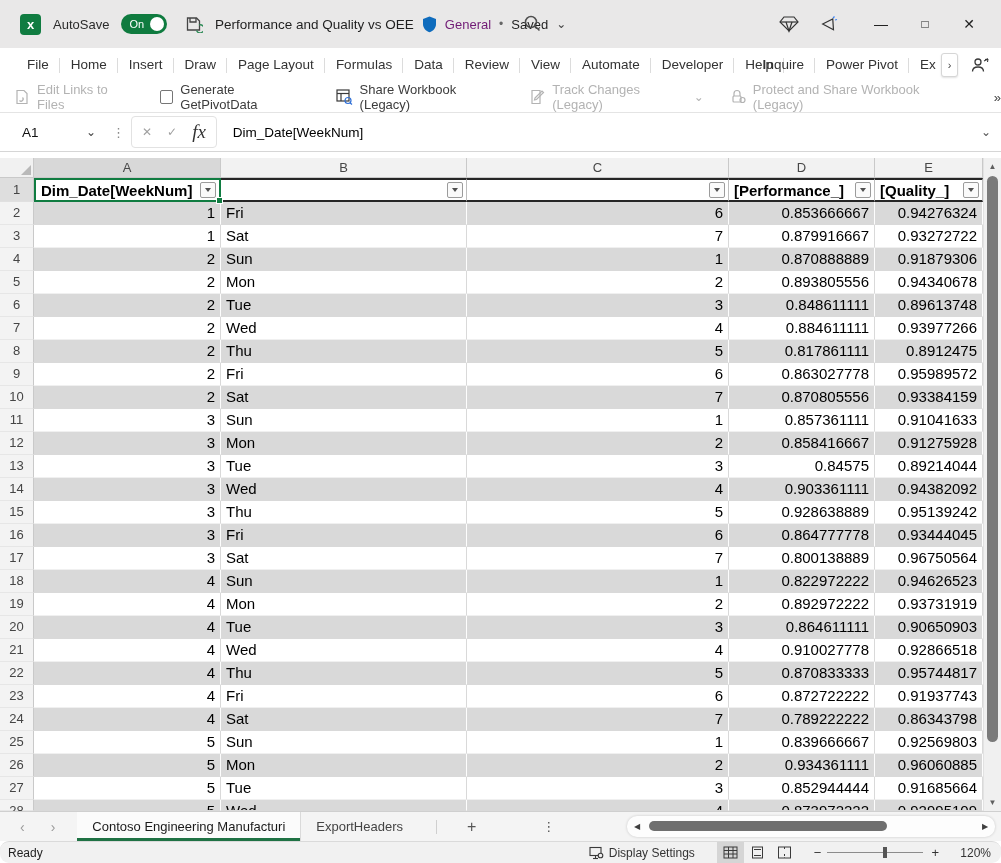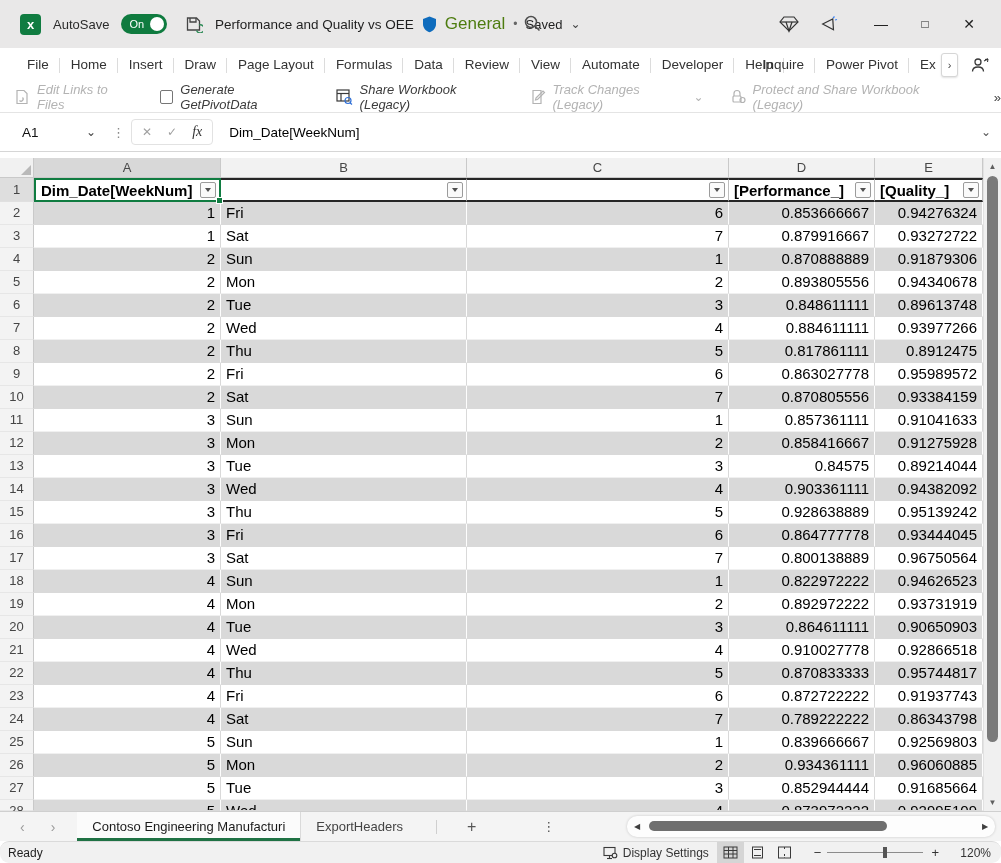--- a/index.html
+++ b/index.html
@@ -11,53 +11,53 @@
   .titlebar { height:48px; flex:none; background:#e9e8e8; position:relative; display:flex; align-items:center; }
   .tb-left { display:flex; align-items:center; margin-left:20px; gap:12px; }
   .excel-logo { width:21px; height:21px; background:#107C41; border-radius:4px; color:#fff; font-weight:bold; font-size:13px; display:flex; align-items:center; justify-content:center; }
   .autosave-label { font-size:13px; color:#2b2b2b; }
   .toggle { width:46px; height:20px; background:#0f7b3f; border-radius:10px; position:relative; display:flex; align-items:center; }
   .toggle .on-text { color:#fff; font-size:11px; margin-left:8px; }
   .toggle .knob { position:absolute; right:3px; top:3px; width:14px; height:14px; border-radius:50%; background:#fff; }
   .save-ico { margin-left:6px; }
   .title-group { position:absolute; left:215px; top:0; height:48px; display:flex; align-items:center; gap:8px; }
   .doc-title { font-size:13.5px; color:#1f1f1f; }
-  .sens-label { font-size:17px; color:#4d7c0f; }
+  .sens-label { font-size:13px; color:#701a75; }
   .dot-sep { color:#666; font-size:12px; }
   .save-status { font-size:13px; color:#1f1f1f; }
   .chev { color:#444; font-size:12px; line-height:10px; }
   .search-btn { position:absolute; left:523px; top:14px; }
   .tb-right { position:absolute; right:10px; top:0; height:48px; display:flex; align-items:center; }
   .tb-ico-btn { width:40px; text-align:center; }
   .win-btn { width:44px; height:48px; display:flex; align-items:center; justify-content:center; font-size:14px; color:#222; }
   .win-max { font-size:12px; }
 
   
   .menubar { height:34px; flex:none; background:#fff; display:flex; align-items:center; position:relative; padding-left:16px; }
   .menu-tab { padding:0 11px; font-size:13.5px; color:#333; position:relative; height:22px; line-height:22px; }
   .menu-tab::after { content:""; position:absolute; right:0; top:4px; height:15px; width:1px; background:#dcdcdc; }
   .menu-right { position:absolute; right:10px; top:0; height:34px; display:flex; align-items:center; }
   .menu-right .menu-tab:last-of-type { padding-right:4px; }
   .menu-right .menu-tab.truncated { max-width:32px; overflow:hidden; white-space:nowrap; }
   .menu-right .menu-tab.truncated::after { display:none; }
   .tab-scroll-btn { width:17px; height:24px; background:#fff; border:1px solid #d6d6d6; border-radius:3px; box-shadow:0 1px 2px rgba(0,0,0,.12); font-size:11px; color:#444; display:flex; align-items:center; justify-content:center; margin-right:12px; }
   
   .toolbar { height:31px; flex:none; background:#fff; border-bottom:1px solid #e4e4e4; display:flex; align-items:center; padding-left:14px; gap:26px; }
-  .tbar-item { display:flex; align-items:center; gap:7px; font-size:13px; color:#3c3c3c;font-style:italic; }
+  .tbar-item { display:flex; align-items:center; gap:7px; font-size:13px; color:#3c3c3c; }
   .tbar-item.disabled { color:#b3b3b3; }
   .checkbox { width:14px; height:14px; border:1px solid #767676; border-radius:2px; background:#fff; }
   .overflow-glyph { font-size:13px; color:#444; margin-left:4px; }
 
   
   .formulabar { height:39px; flex:none; background:#fff; border-bottom:1px solid #d6d6d6; display:flex; align-items:center; position:relative; }
   .name-box { width:96px; margin-left:10px; display:flex; align-items:center; justify-content:space-between; padding:0 10px 0 12px; font-size:13.5px; color:#111; }
   .fb-dots { color:#8a8a8a; font-size:13px; margin:0 6px; }
   .fx-group { display:flex; align-items:center; gap:15px; border:1px solid #e2e2e2; border-radius:4px; padding:4px 10px; }
   .fb-cancel,.fb-enter { color:#a0a0a0; font-size:12px; }
-  .fb-fx { font-style:italic; font-family:"Liberation Serif",serif; font-size:14px; color:#333; }
+  .fb-fx { font-style:italic; font-family:"Liberation Serif",serif; font-size:19px; color:#333; }
   .formula-text { margin-left:16px; font-size:13.5px; color:#000; }
   .fb-expand { position:absolute; right:10px; color:#555; font-size:12px; }
 
   
   .grid { height:659px; flex:none; position:relative; background:#fff; padding-top:6px; overflow:hidden; }
   .w-gut{width:34px;flex:none;} .w-a{width:187px;flex:none;} .w-b{width:246px;flex:none;}
   .w-c{width:262px;flex:none;} .w-d{width:146px;flex:none;} .w-e{width:108px;flex:none;}
   .col-strip { display:flex; height:20px; }
   .corner { background:#f1f1f1; border-right:1px solid #c9c9c9; border-bottom:1px solid #c9c9c9; position:relative; }
   .corner .tri { position:absolute; right:2px; bottom:2px; width:0; height:0; border-bottom:10px solid #b9b9b9; border-left:10px solid transparent; }
@@ -92,21 +92,21 @@
   .tab-more { align-self:center; margin-left:66px; font-size:13px; color:#555; }
   .hscroll { position:absolute; right:6px; top:4px; width:368px; height:21px; background:#fdfdfd; border-radius:10px; box-shadow:0 0 3px rgba(0,0,0,.18); display:flex; align-items:center; }
   .hscroll .harrow { width:20px; text-align:center; font-size:8px; color:#3f3f3f; }
   .hscroll .htrack { position:relative; flex:1; height:100%; }
   .hscroll .hthumb { position:absolute; left:2px; top:5px; height:10px; width:238px; background:#6f6f6f; border-radius:5px; }
 
   
   .statusbar { height:22px; flex:none; background:#f1f1f1; border-top:1px solid #dadada; display:flex; align-items:center; font-size:12px; color:#333; position:relative;border-radius:9px; }
   .status-mode { margin-left:8px; font-size:12px; color:#222; }
   .status-right { position:absolute; right:0; top:0; height:21px; display:flex; align-items:center; }
-  .disp-settings { display:flex; align-items:center; gap:5px; margin-right:8px; }
+  .disp-settings { display:flex; align-items:center; gap:5px; margin-right:22px; }
   .view-btn { width:27px; height:21px; display:flex; align-items:center; justify-content:center; }
   .view-btn.active { background:#d5d5d5; }
   .zoom-out { margin:0 6px 0 16px; color:#333; font-size:13px; }
   .zoom-track { position:relative; width:96px; height:21px; }
   .zoom-line { position:absolute; left:0; right:0; top:10px; height:1px; background:#8c8c8c; }
   .zoom-thumb { position:absolute; left:56px; top:5px; width:4px; height:11px; background:#555; }
   .zoom-in { margin:0 10px 0 8px; color:#333; font-size:13px; }
   .zoom-label { width:42px; text-align:right; margin-right:10px; }
 
   svg { display:block; }

